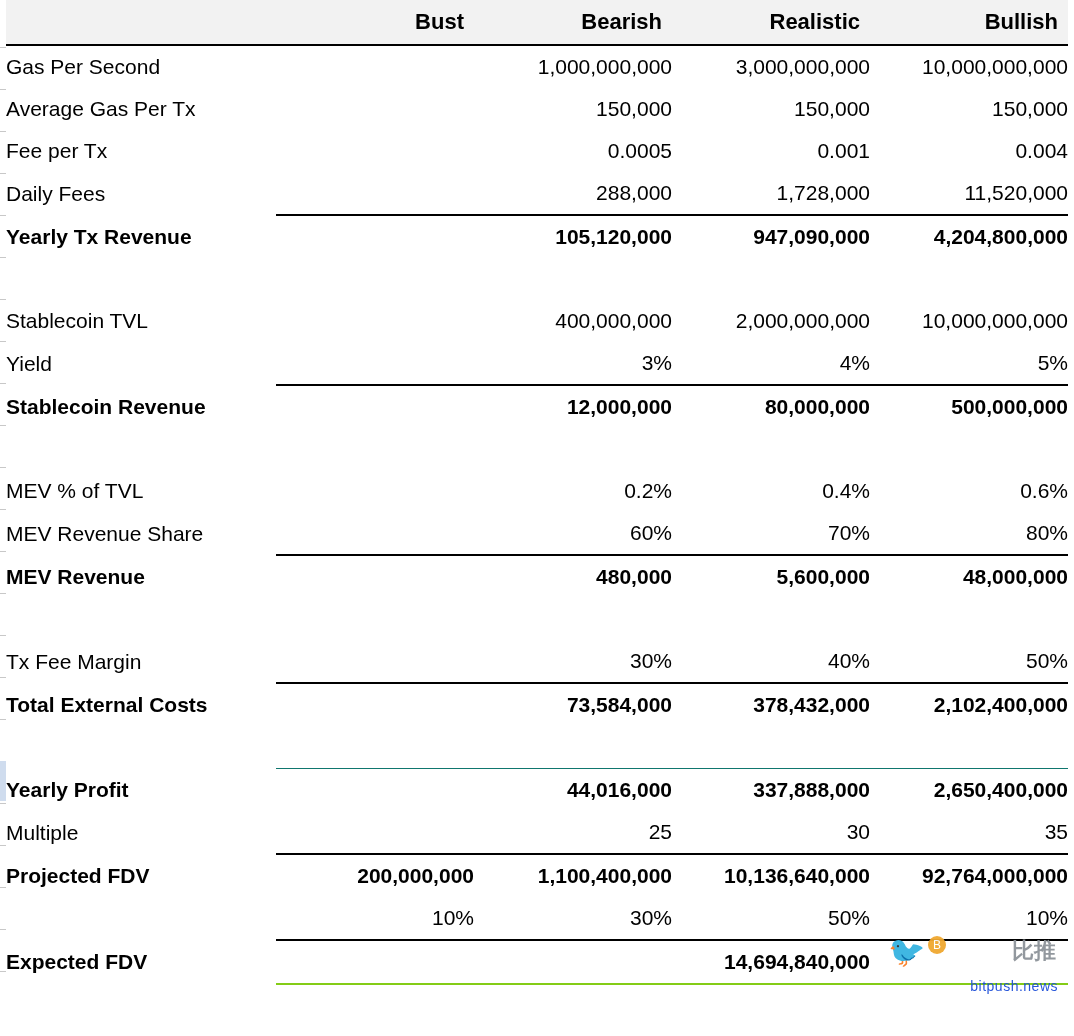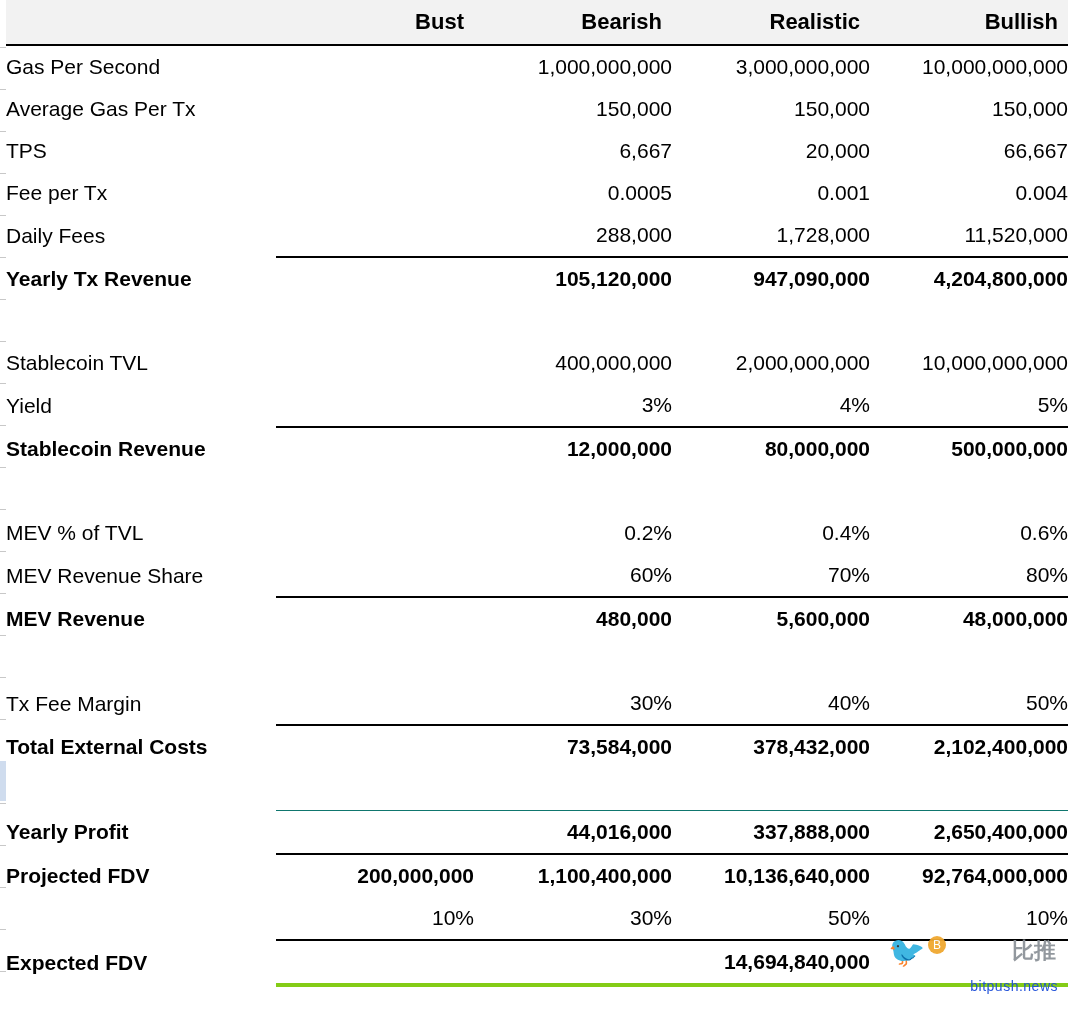--- a/index.html
+++ b/index.html
@@ -82,21 +82,21 @@
   td.val {
     text-align: right;
     padding-right: 10px;
   }
   tr.bold td { font-weight: bold; }
   tr.spacer td { height: 42px; }
 
   
   td.ruled { border-top: 2px solid #000000; }
   td.ruled-thin { border-top: 1px solid #0f766e; }
-  td.ruled-bottom { border-bottom: 4px solid #84cc16; }
+  td.ruled-bottom { border-bottom: 2px solid #84cc16; }
 
   .watermark {
     position: absolute;
     right: 14px;
     bottom: 42px;
     width: 176px;
     height: 62px;
     pointer-events: none;
     opacity: 0.95;
   }
@@ -194,27 +194,20 @@
         <td class="val">10,000,000,000</td>
       </tr>
       <tr>
         <td class="label">Average Gas Per Tx</td>
         <td class="val"></td>
         <td class="val">150,000</td>
         <td class="val">150,000</td>
         <td class="val">150,000</td>
       </tr>
       <tr>
-        <td class="label">TPS</td>
-        <td class="val"></td>
-        <td class="val">6,667</td>
-        <td class="val">20,000</td>
-        <td class="val">66,667</td>
-      </tr>
-      <tr>
         <td class="label">Fee per Tx</td>
         <td class="val"></td>
         <td class="val">0.0005</td>
         <td class="val">0.001</td>
         <td class="val">0.004</td>
       </tr>
       <tr>
         <td class="label">Daily Fees</td>
         <td class="val"></td>
         <td class="val">288,000</td>
@@ -311,20 +304,27 @@
         <td class="val"></td>
         <td class="val"></td>
         <td class="val"></td>
       </tr>
       <tr class="bold">
         <td class="label">Yearly Profit</td>
         <td class="val ruled-thin"></td>
         <td class="val ruled-thin">44,016,000</td>
         <td class="val ruled-thin">337,888,000</td>
         <td class="val ruled-thin">2,650,400,000</td>
+      </tr>
+      <tr>
+        <td class="label">Multiple</td>
+        <td class="val"></td>
+        <td class="val">25</td>
+        <td class="val">30</td>
+        <td class="val">35</td>
       </tr>
       <tr class="bold">
         <td class="label">Projected FDV</td>
         <td class="val ruled">200,000,000</td>
         <td class="val ruled">1,100,400,000</td>
         <td class="val ruled">10,136,640,000</td>
         <td class="val ruled">92,764,000,000</td>
       </tr>
       <tr>
         <td class="label"></td>

